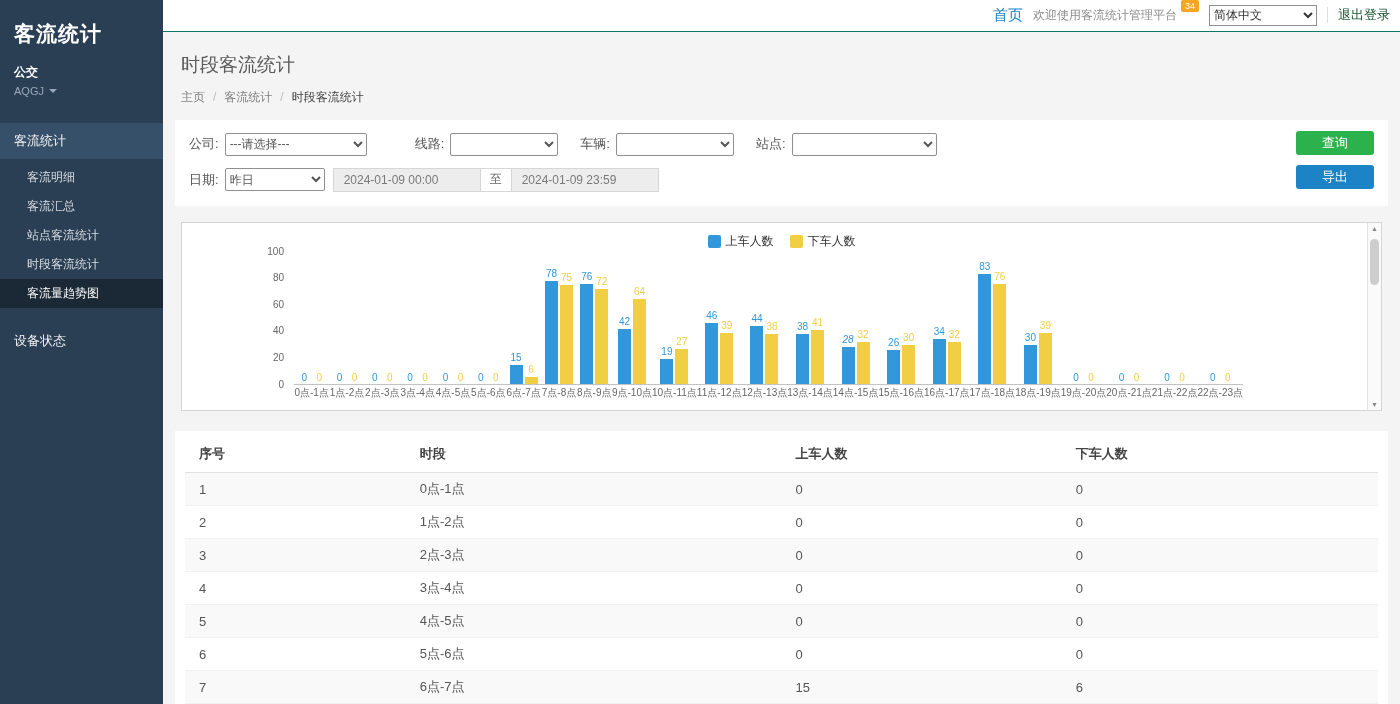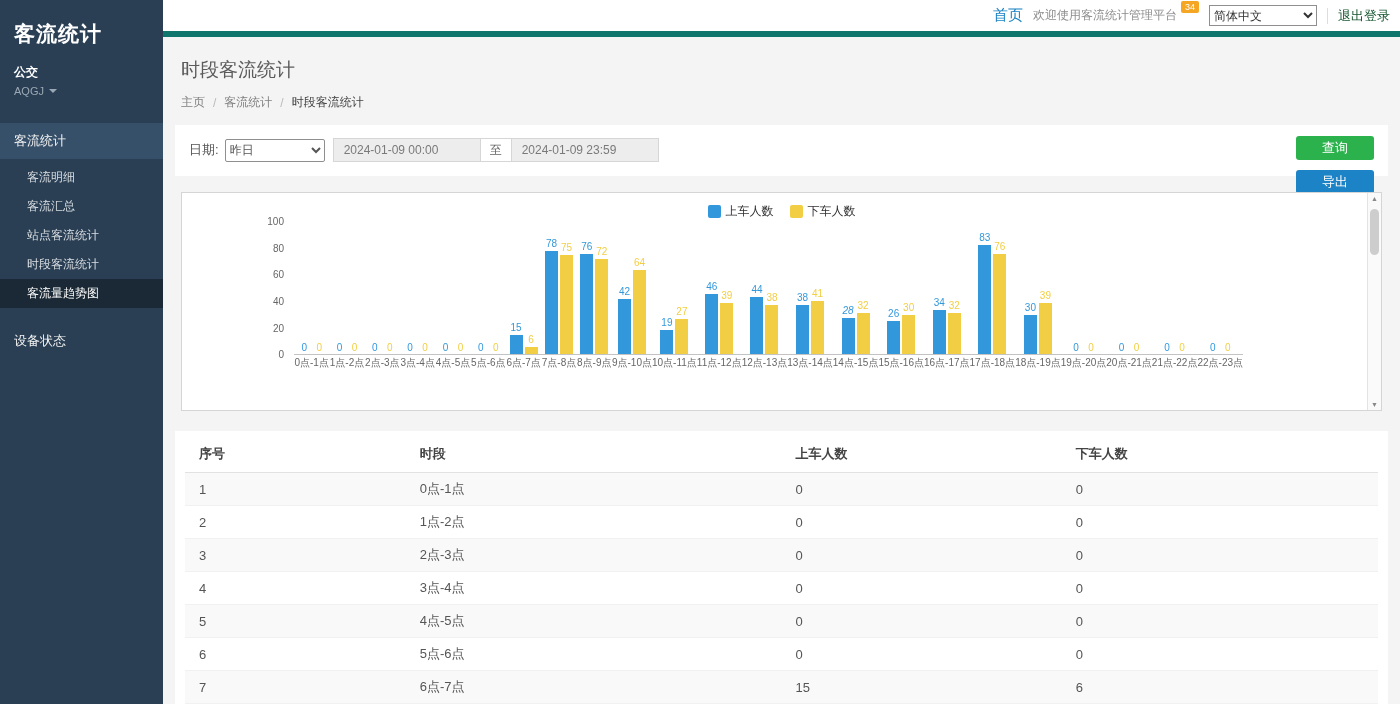--- a/index.html
+++ b/index.html
@@ -20,21 +20,21 @@
   .menu-section { padding:9px 14px; color:#f2f2f2; background:#37506a; cursor:pointer; }
   .submenu { padding:4px 0 6px 0; background:#2a3f54; }
   .submenu-item { padding:6px 0 6px 27px; font-size:12px; color:#d9dee3; cursor:pointer; }
   .submenu-item.active { background:rgba(0,0,0,0.35); color:#fff; }
   .menu-plain { padding:10px 14px; color:#f2f2f2; cursor:pointer; margin-top:8px; }
 
   
   .main { flex:1; min-width:0; display:flex; flex-direction:column; }
 
   .topbar {
-    height:40px; background:#fff; border-bottom:6px solid #0f766e;
+    height:40px; background:#fff; border-bottom:1px solid #0f766e;
     display:flex; align-items:center; justify-content:flex-end; gap:10px; padding-right:10px;
   }
   .home-link { color:#1a82c3; font-size:15px; cursor:pointer; text-decoration:none; }
   .welcome { font-size:12px; color:#8c8c8c; }
   .badge {
     background:#f5a623; color:#fff; font-size:9px; padding:1px 4px; border-radius:2px;
     transform:translateY(-9px); margin-left:-6px; cursor:pointer;
   }
   .lang-select { height:21px; width:108px; font-size:12px; color:#333; border:1px solid #8f8f8f; background:#fff; }
   .topbar .divider { width:1px; height:16px; background:#ddd; }
@@ -156,20 +156,32 @@
     <div class="breadcrumb">
       <span class="bc">主页</span>
       <span class="sep">/</span>
       <span class="bc">客流统计</span>
       <span class="sep">/</span>
       <span class="bc current">时段客流统计</span>
     </div>
   </div>
 
   <section class="filter-card">
+    <div class="filter-row">
+      <label>公司:</label>
+      <select class="sel company">
+        <option>---请选择---</option>
+      </select>
+      <label>线路:</label>
+      <select class="sel line"></select>
+      <label>车辆:</label>
+      <select class="sel vehicle"></select>
+      <label>站点:</label>
+      <select class="sel station"></select>
+    </div>
     <div class="filter-row">
       <label>日期:</label>
       <select class="sel preset">
         <option>昨日</option>
       </select>
       <input class="date-input" readonly="" value="2024-01-09 00:00" style="">
       <span class="to-box">至</span>
       <input class="date-input" readonly="" value="2024-01-09 23:59" style="">
     </div>
     <div class="filter-buttons">

